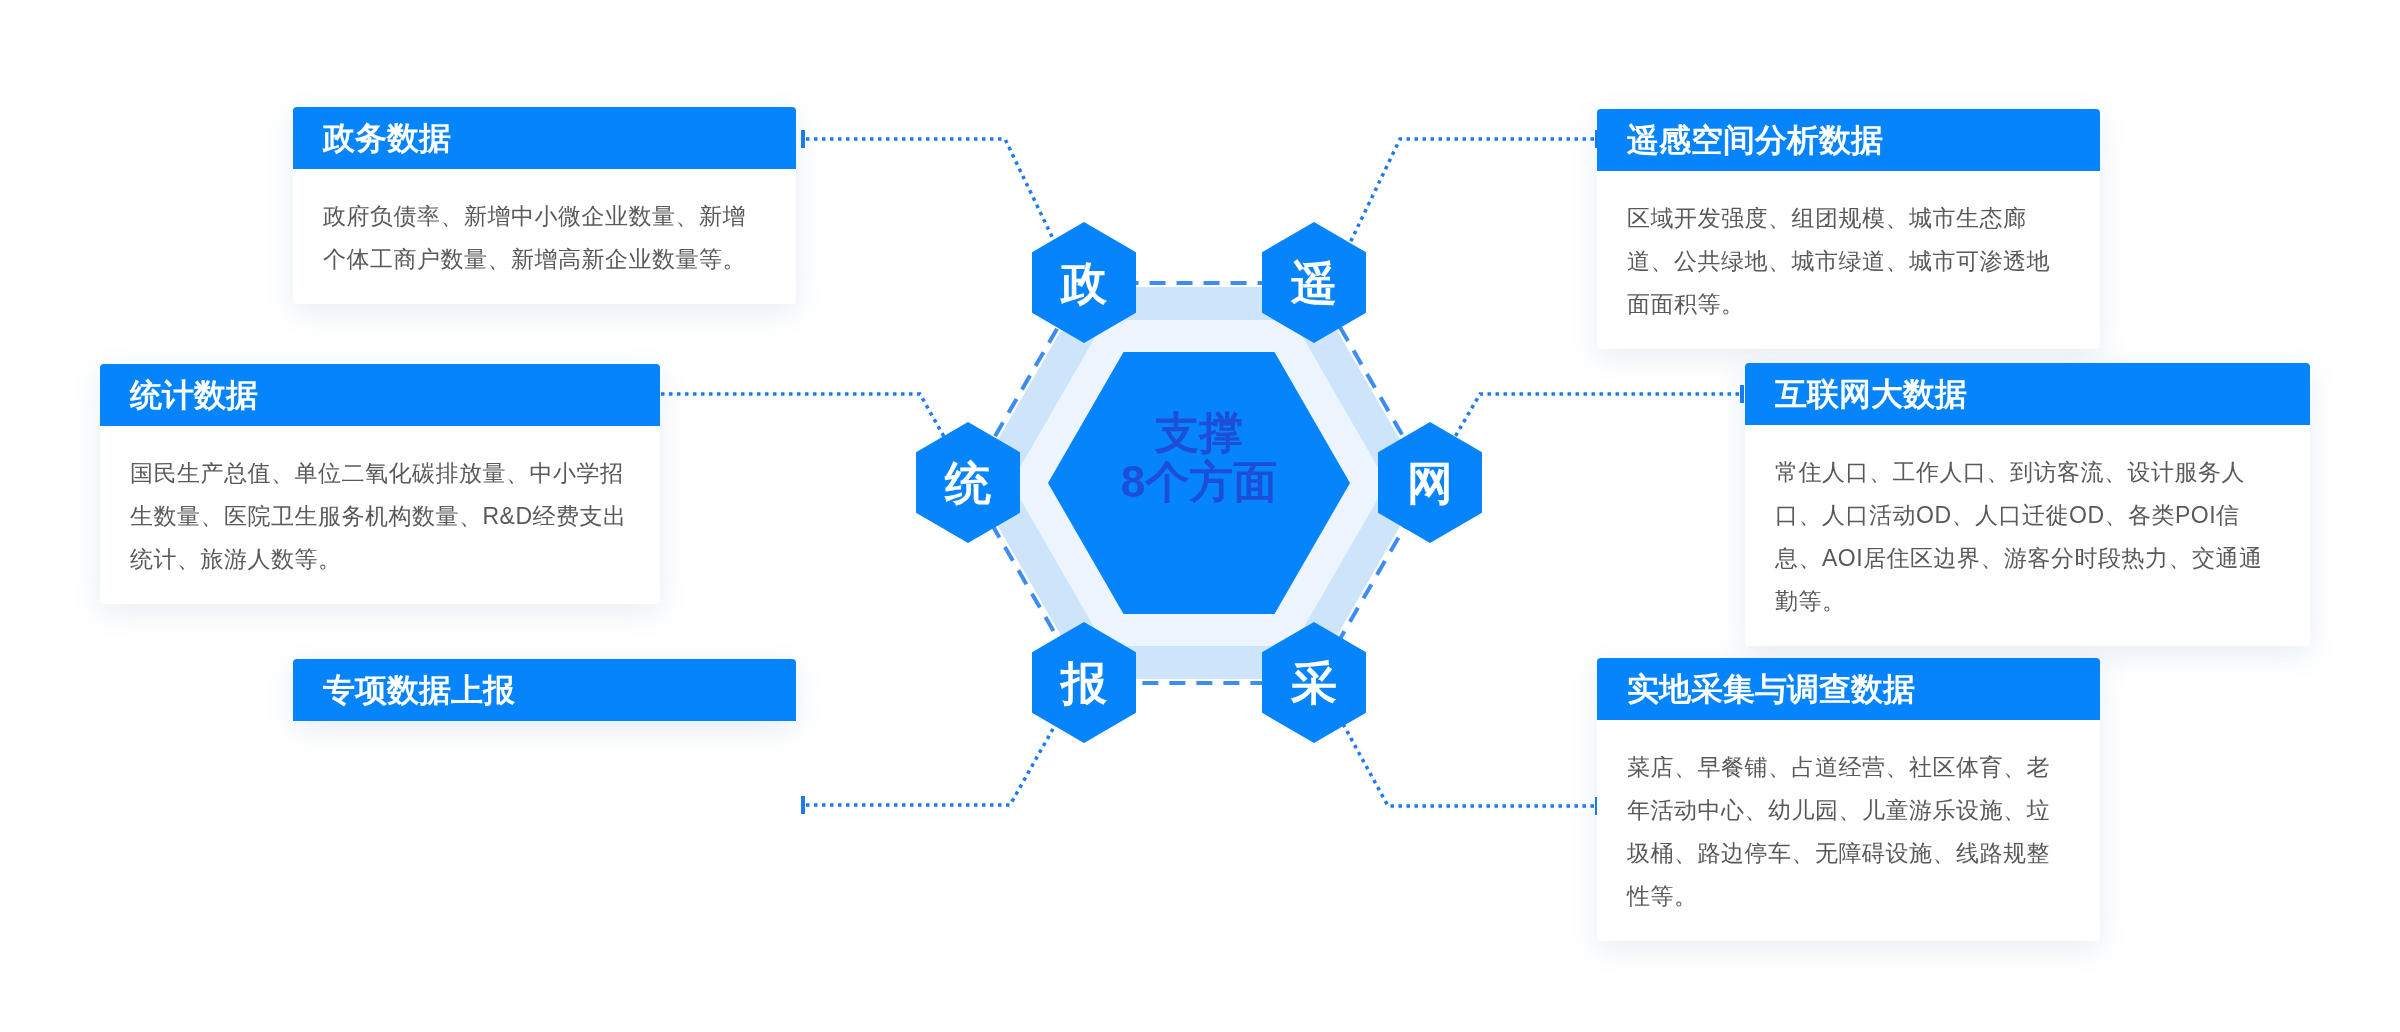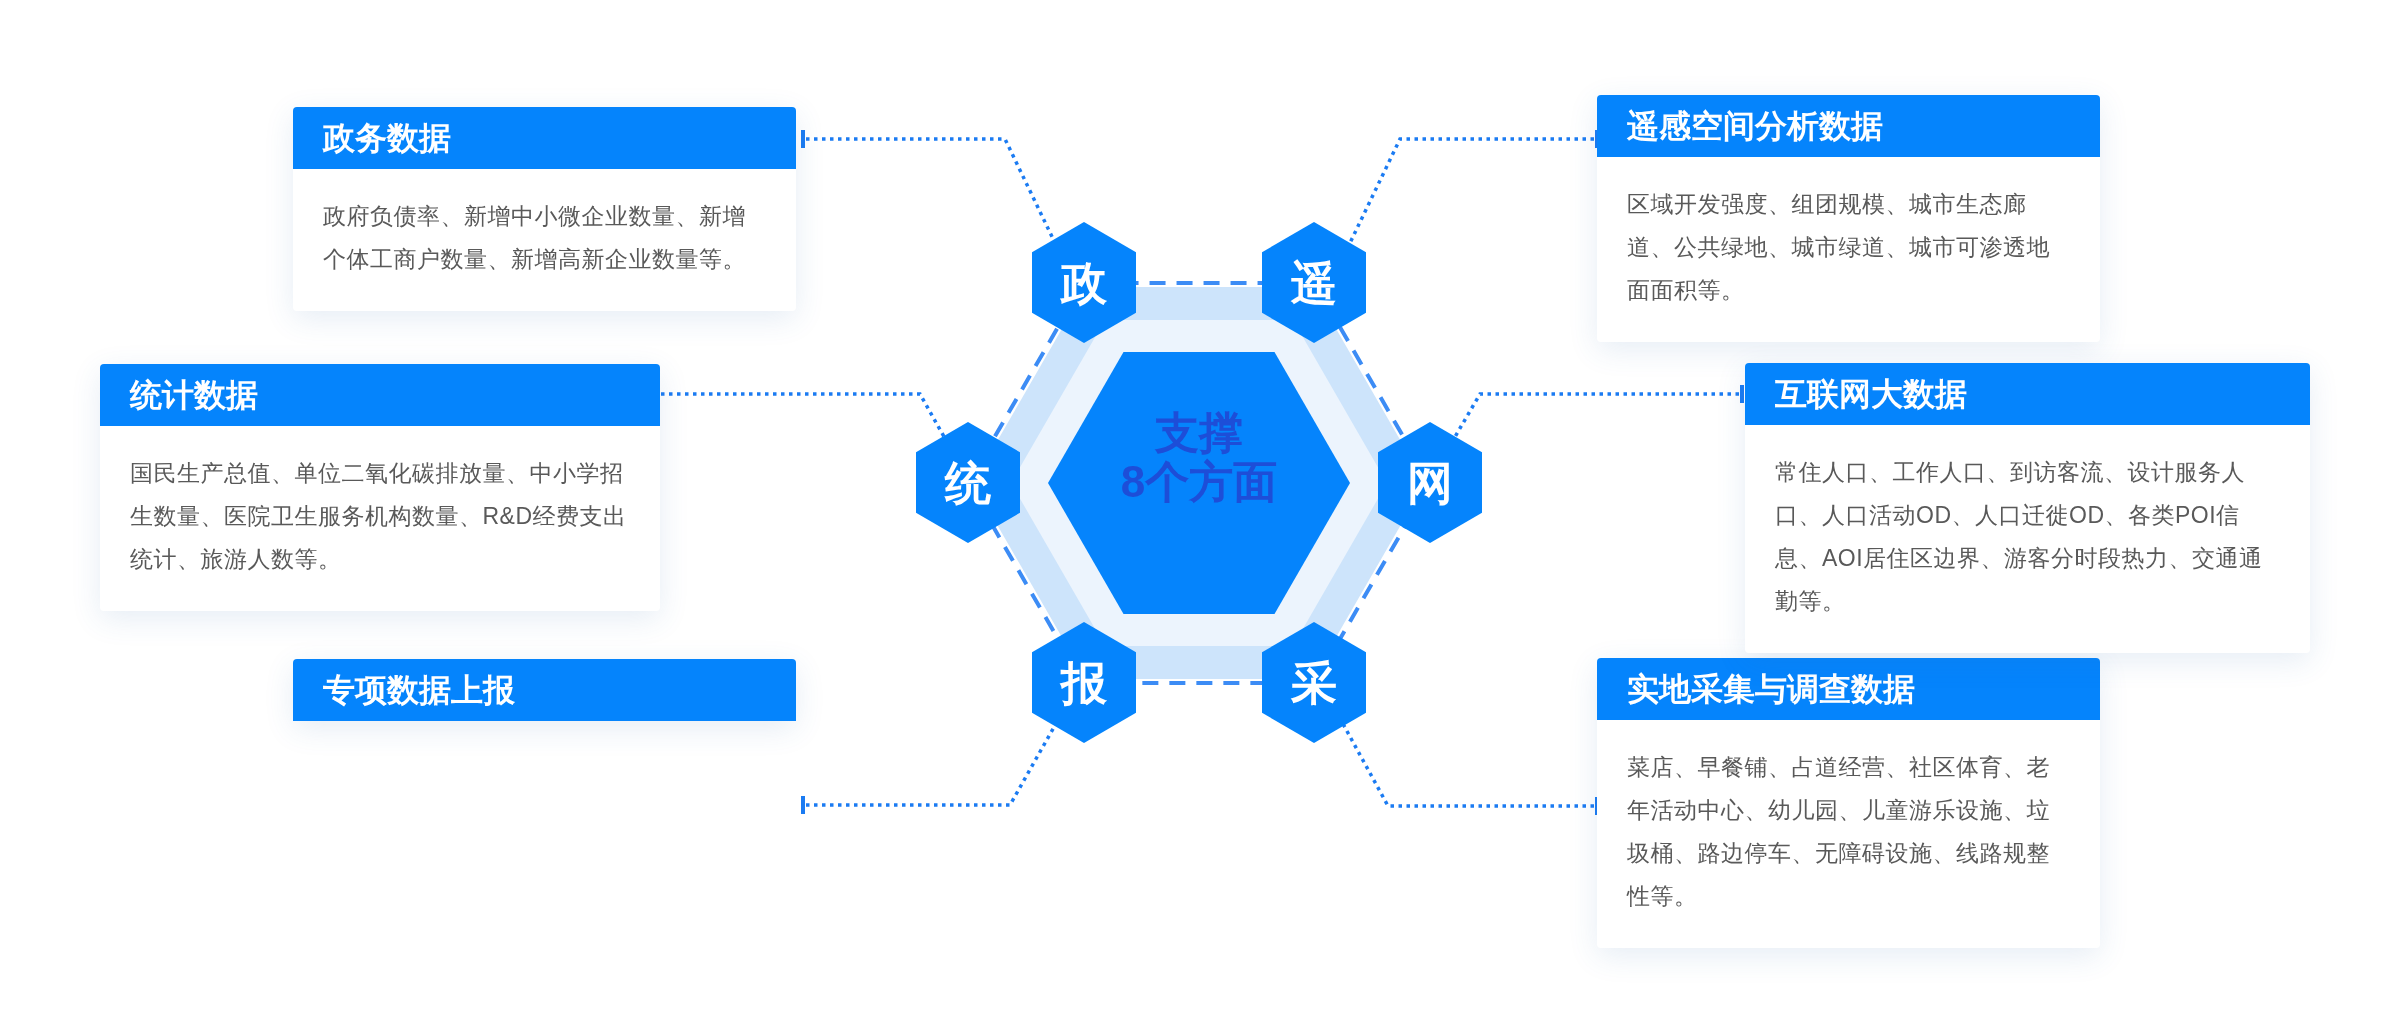--- a/index.html
+++ b/index.html
@@ -55,30 +55,30 @@
   .card-header{
     background:var(--primary);
     height:62px;border-radius:4px 4px 0 0;
     display:flex;align-items:center;
     padding:12px 30px;
   }
   .card-header span{
     color:#ffffff;font-size:32px;font-weight:bold;line-height:1;
   }
   .card-body{
-    padding:26px 30px 30px 30px;
+    padding:26px 30px 23px 30px;
     color:var(--body_text);
     font-size:23px;line-height:43px;
     word-break:break-all;
     letter-spacing:0.5px;
   }
   .card-gov   {left:293px; top:107px; width:503px;}
   .card-stat  {left:100px;  top:364px; width:560px;}
   .card-report{left:293px; top:659px; width:503px;}
-  .card-remote{left:1597px;top:95px; width:503px;}
+  .card-remote{left:1597px;top:109px; width:503px;}
   .card-net   {left:1745px;top:363px; width:565px;}
   .card-collect{left:1597px;top:658px;width:503px;}
 
   .hex-gov    {left:1032px;top:222px;}
   .hex-remote {left:1262px;top:222px;}
   .hex-stat   {left:916px; top:422px;}
   .hex-net    {left:1378px;top:422px;}
   .hex-report {left:1032px;top:622px;}
   .hex-collect{left:1262px;top:622px;}
 

